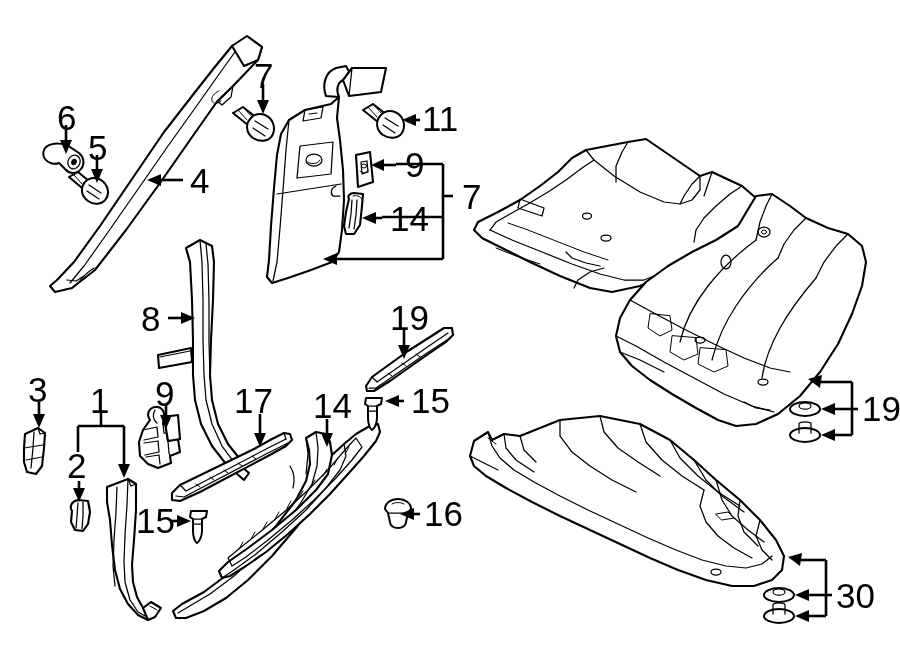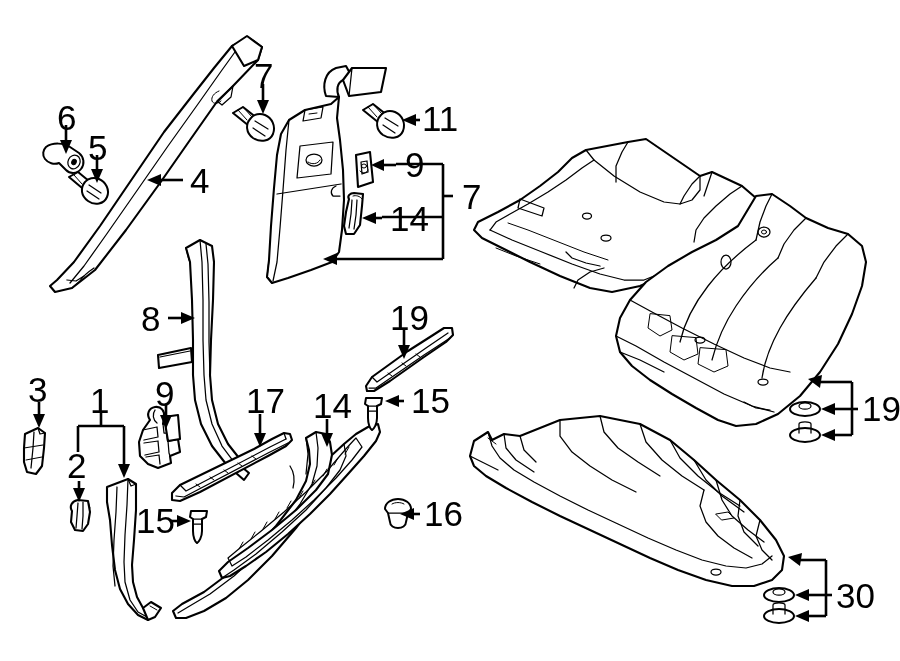--- a/index.html
+++ b/index.html
@@ -456,21 +456,21 @@
   <div class="callout-label" style="left:190px; top:163px;">4</div>
   <div class="callout-label" style="left:422px; top:101px;">11</div>
   <div class="callout-label" style="left:405px; top:147px;">9</div>
   <div class="callout-label" style="left:390px; top:201px;">14</div>
   <div class="callout-label" style="left:462px; top:179px;">7</div>
   <div class="callout-label" style="left:141px; top:301px;">8</div>
   <div class="callout-label" style="left:155px; top:376px;">9</div>
   <div class="callout-label" style="left:28px;  top:372px;">3</div>
   <div class="callout-label" style="left:90px;  top:383px;">1</div>
   <div class="callout-label" style="left:67px;  top:448px;">2</div>
-  <div class="callout-label" style="left:246px; top:383px;">17</div>
+  <div class="callout-label" style="left:234px; top:383px;">17</div>
   <div class="callout-label" style="left:390px; top:300px;">19</div>
   <div class="callout-label" style="left:313px; top:388px;">14</div>
   <div class="callout-label" style="left:411px; top:383px;">15</div>
   <div class="callout-label" style="left:136px; top:503px;">15</div>
   <div class="callout-label" style="left:424px; top:496px;text-align:right;">16</div>
   <div class="callout-label" style="left:862px; top:391px;">19</div>
   <div class="callout-label" style="left:836px; top:578px;">30</div>
 
 </div>
 

